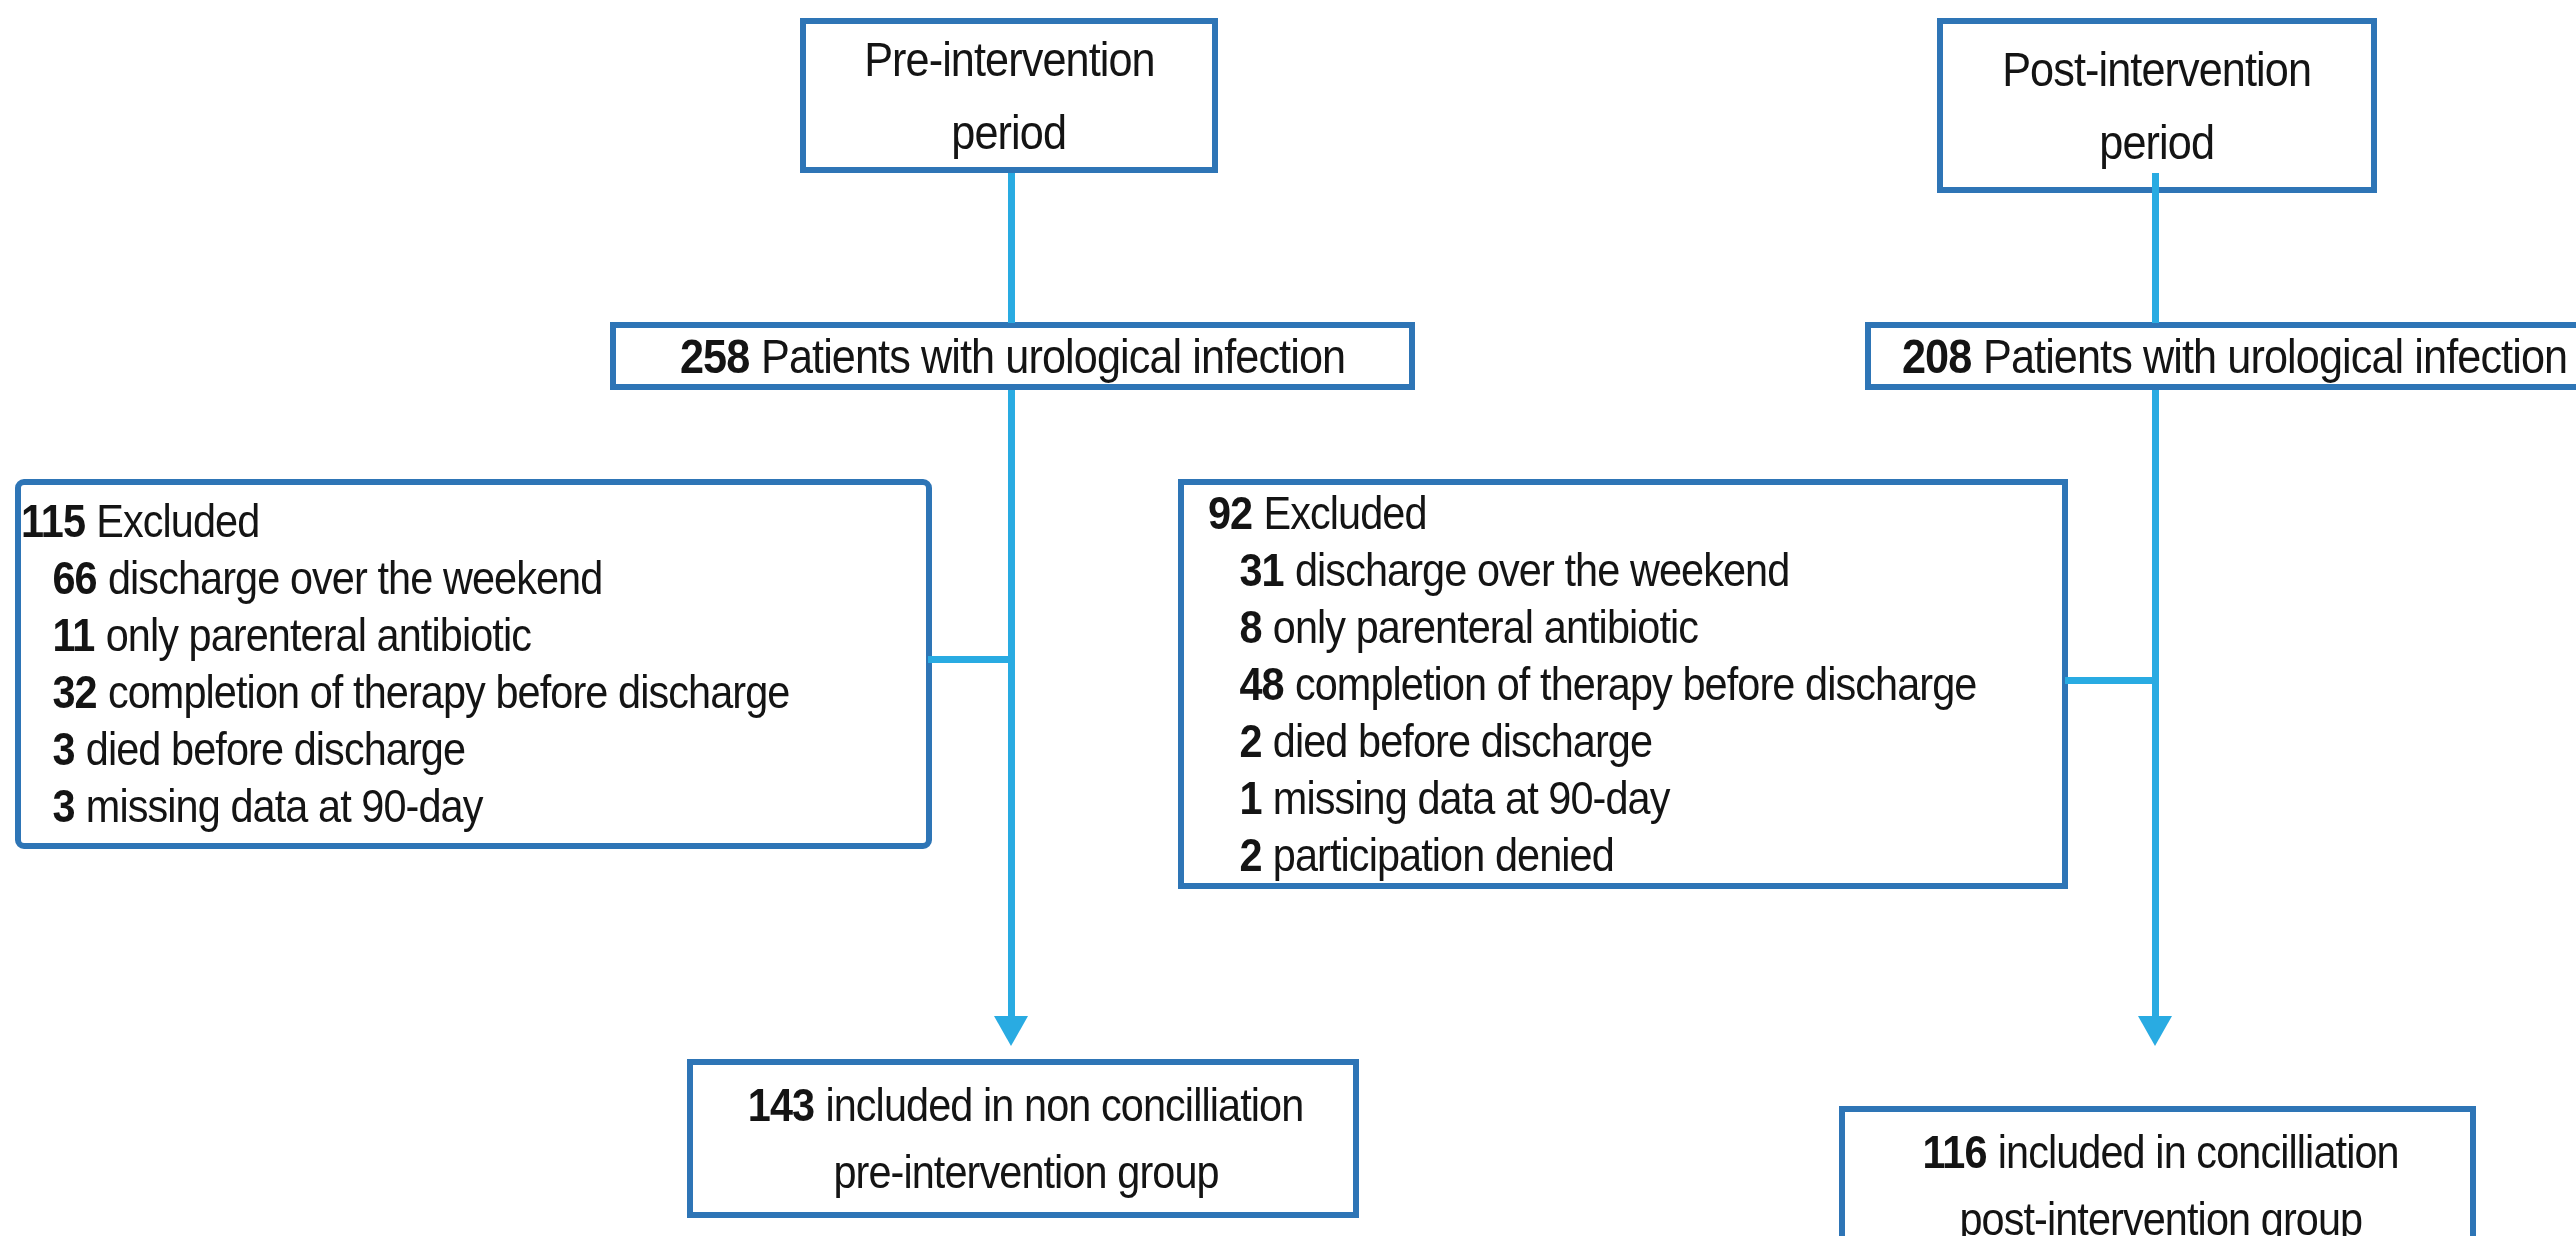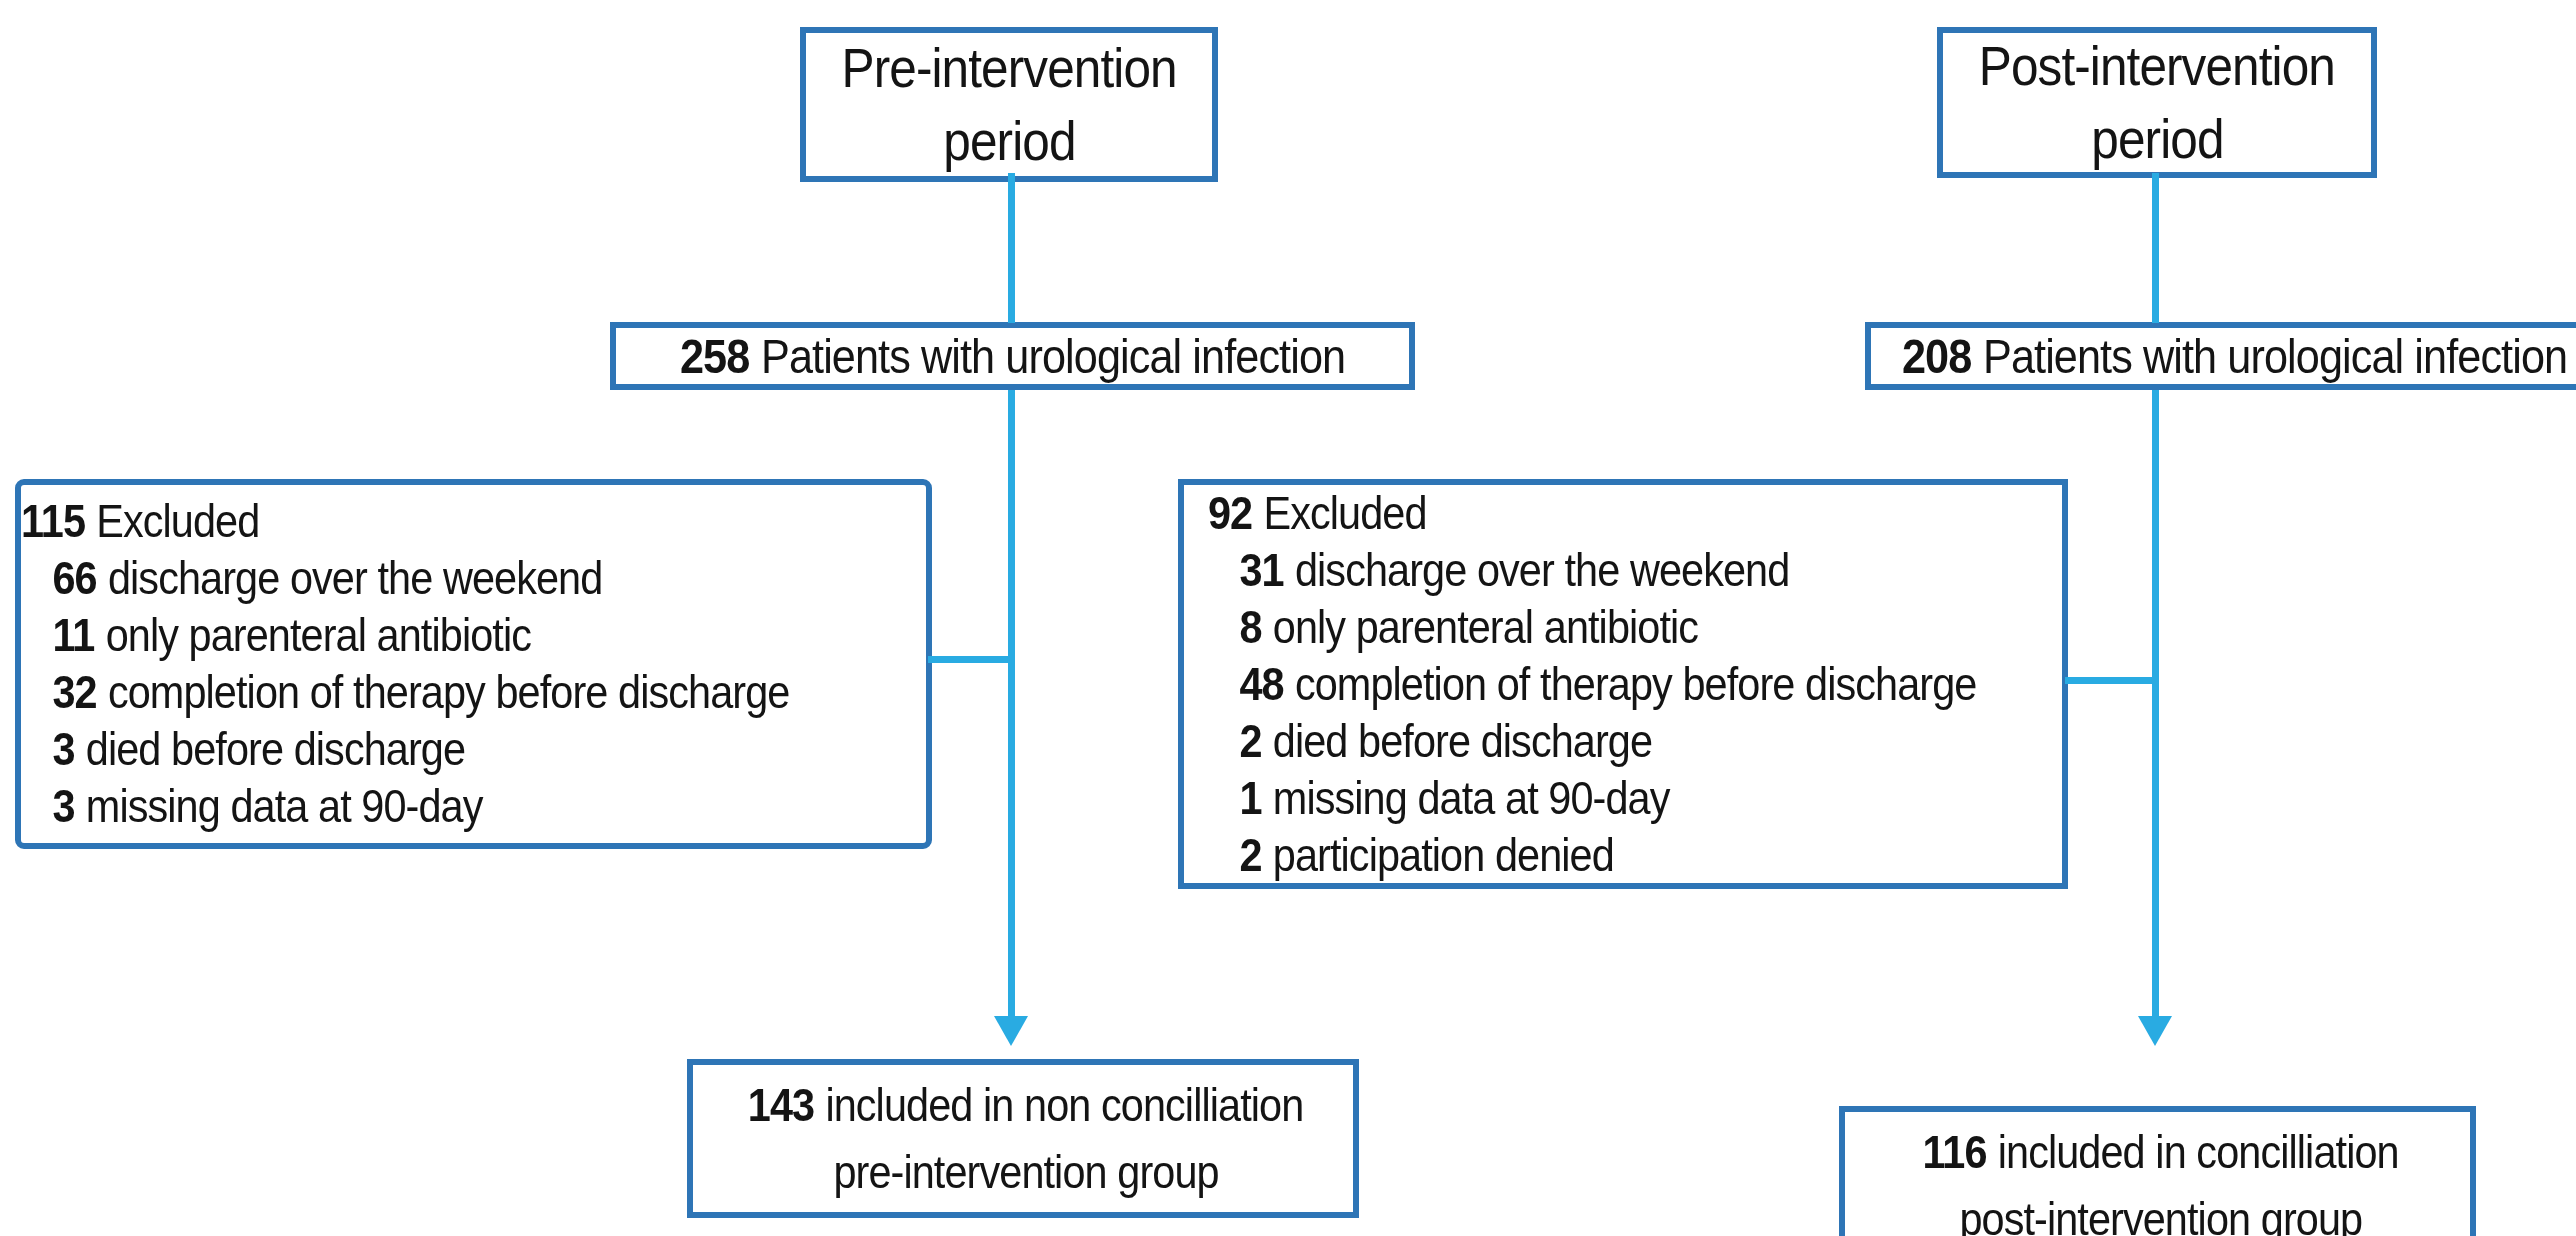--- a/index.html
+++ b/index.html
@@ -30,21 +30,21 @@
     transform-origin: center center;
     white-space: nowrap;
     letter-spacing: -1px;
   }
   .condensed-left {
     display: block;
     transform: scaleX(0.9);
     transform-origin: left center;
     letter-spacing: -1px;
   }
-  .title-box { font-size: 55px; line-height: 73px; margin-top: 9px; }
+  .title-box { font-size: 48px; line-height: 73px; }
   .single-box { font-size: 48px; }
   .included-box { font-size: 46px; line-height: 67px; padding-left: 6px; }
   .excluded-box {
     align-items: stretch;
     justify-content: center;
     text-align: left;
     font-size: 46px;
     line-height: 57px;
   }
   .exc-line { white-space: nowrap; }
@@ -93,21 +93,21 @@
   <div class="fbox included-box" style="left:687px; top:1059px; width:672px; height:159px;">
     <span class="condensed"><b class="num">143</b><span>included in non concilliation</span></span>
     <span class="condensed">pre-intervention group</span>
   </div>
 
   <div class="connector vline" style="left:1008px; top:173px; height:150px;"></div>
   <div class="connector vline" style="left:1008px; top:390px; height:627px;"></div>
   <div class="arrowhead" style="left:994px; top:1016px;"></div>
   <div class="connector hline" style="left:928px; top:656px; width:84px;"></div>
 
-  <div class="fbox title-box" style="left:1937px; top:18px; width:440px; height:151px;">
+  <div class="fbox title-box" style="left:1937px; top:18px; width:440px; height:175px;">
     <span class="condensed">Post-intervention</span>
     <span class="condensed">period</span>
   </div>
 
   <div class="fbox single-box" style="left:1865px; top:322px; width:739px; height:68px;">
     <span class="condensed"><b class="num">208</b><span>Patients with urological infection</span></span>
   </div>
 
   <div class="fbox excluded-box" style="left:1178px; top:479px; width:890px; height:410px;align-items:flex-end;">
     <div class="condensed-left">

